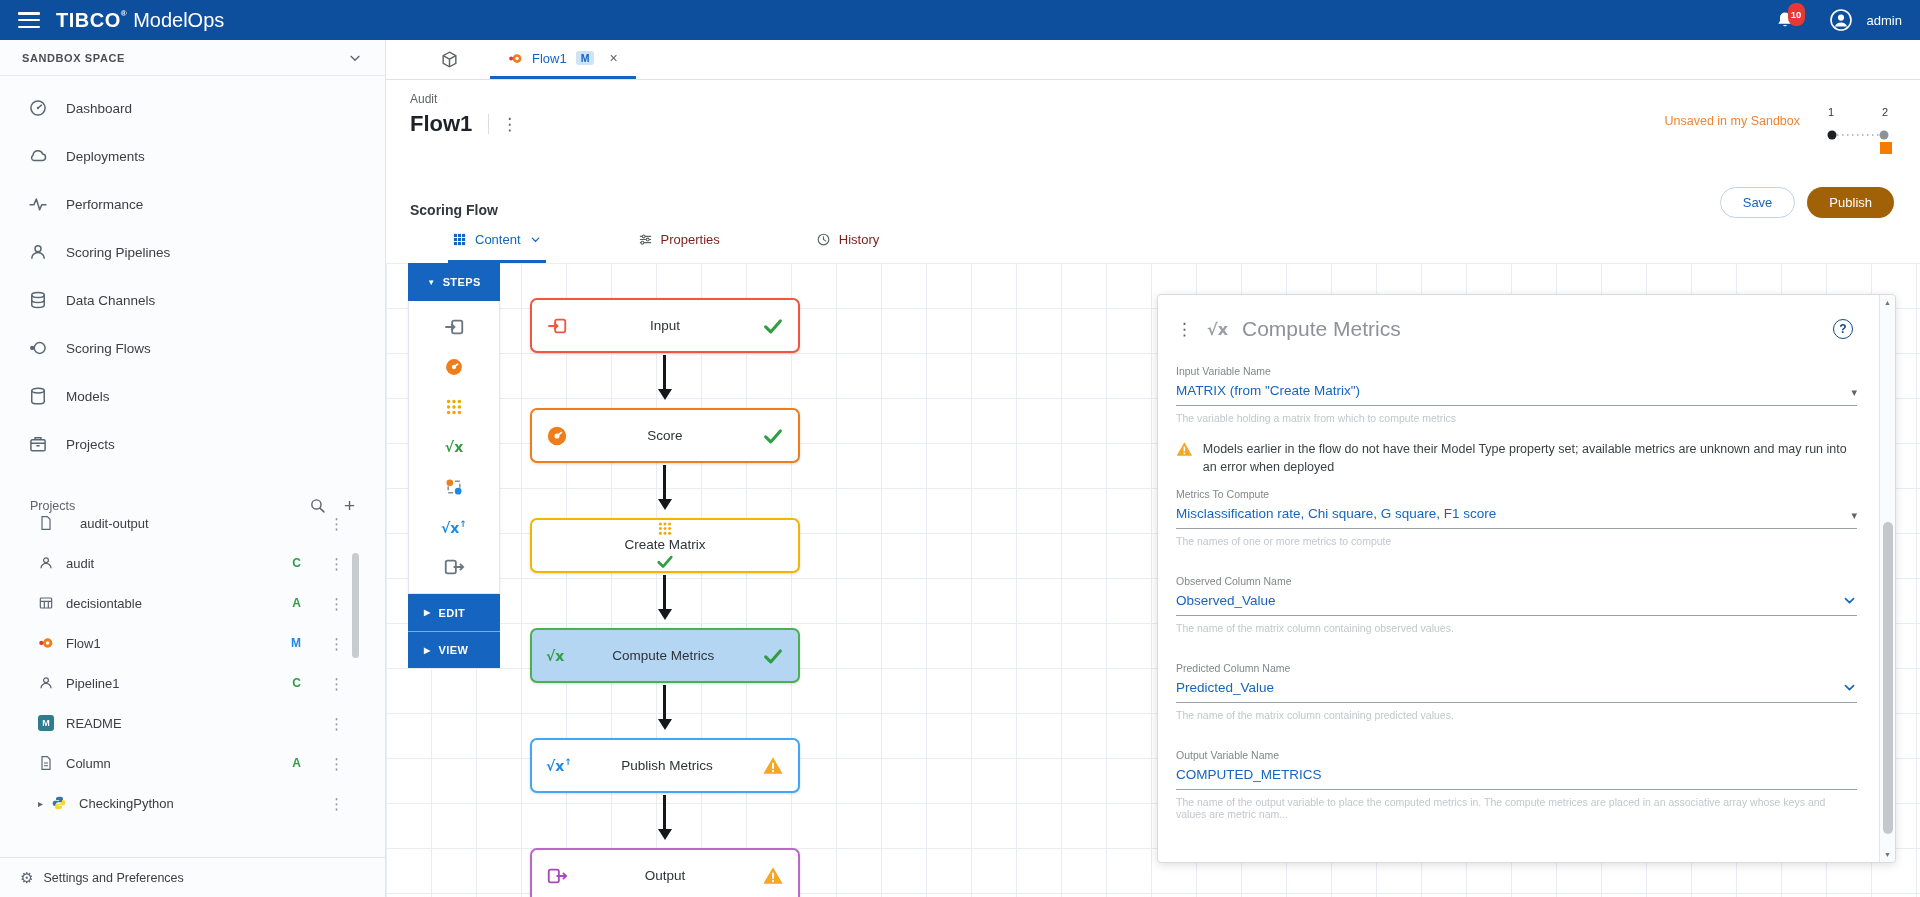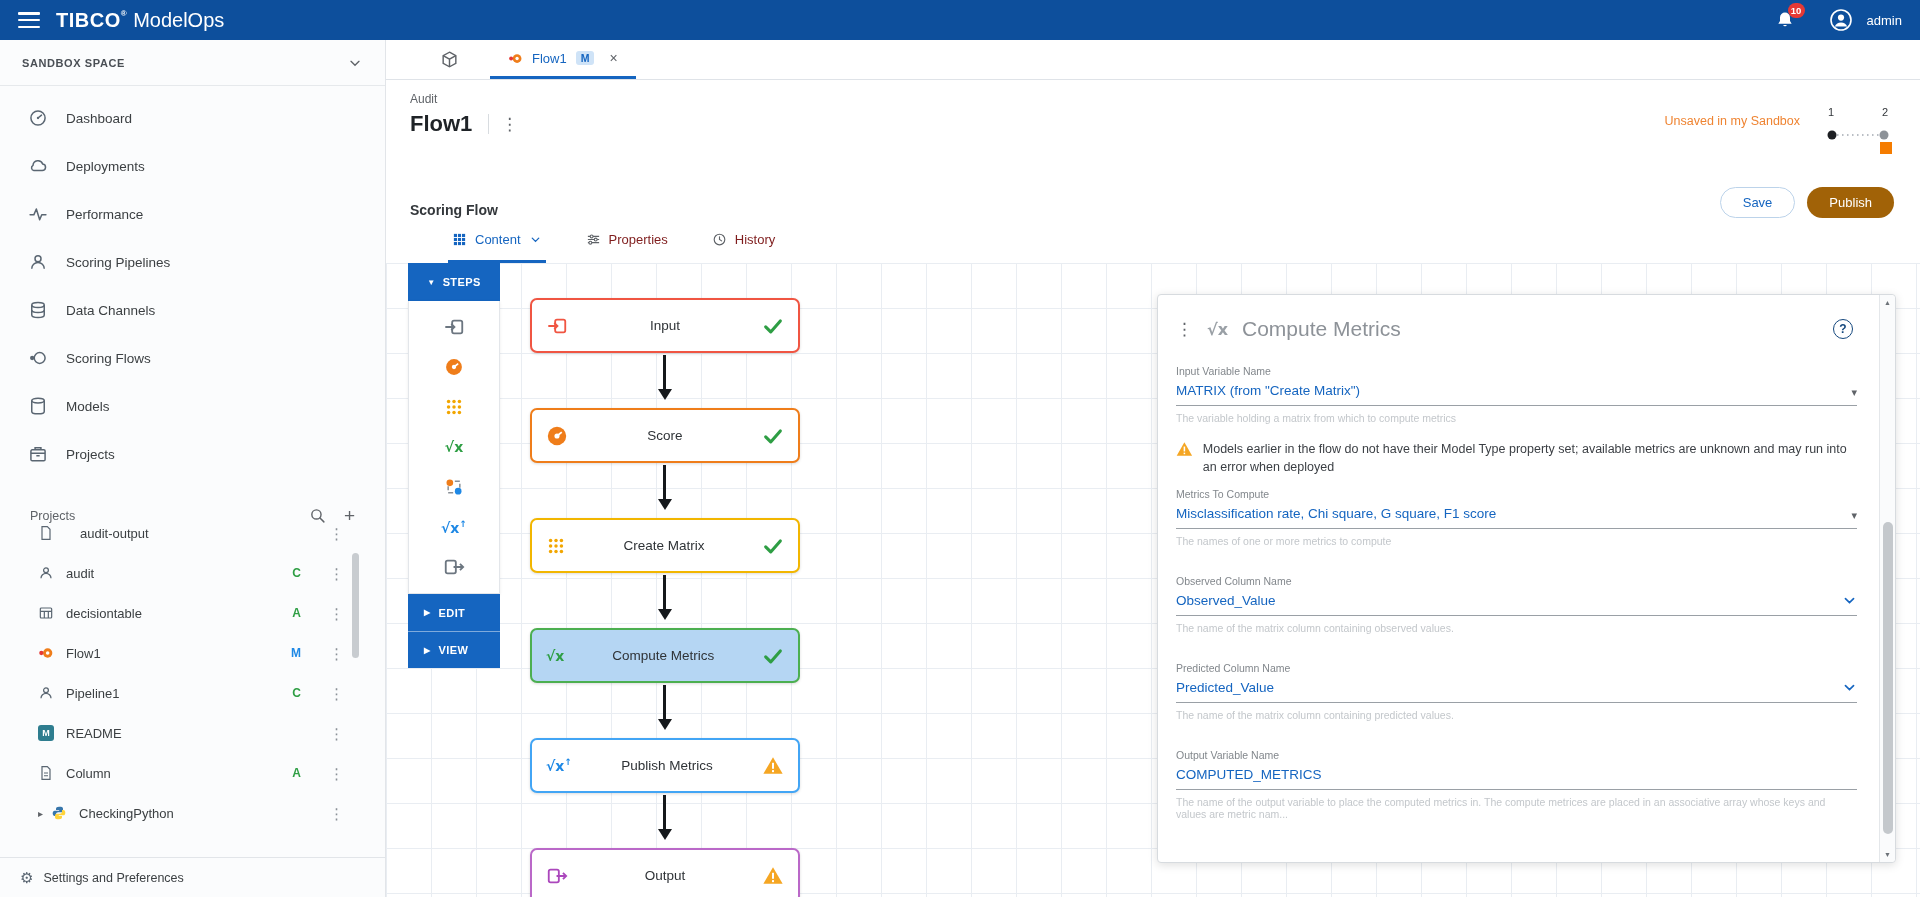--- a/index.html
+++ b/index.html
@@ -7,30 +7,30 @@
 
   
   .topbar { position:absolute; top:0; left:0; width:1920px; height:40px; background:#0d4f9c; display:flex; align-items:center; color:#fff; z-index:50; padding:0 18px; }
   .hamburger { width:22px; height:16px; display:flex; flex-direction:column; justify-content:space-between; cursor:pointer; margin-right:16px; }
   .hamburger span { display:block; height:2.5px; background:#fff; border-radius:1px; }
   .brand { font-size:20px; font-weight:700; letter-spacing:.5px; }
   .brand sup { font-size:8px; vertical-align:top; }
   .product { font-size:20px; font-weight:300; margin-left:6px; }
   .topbar-spacer { flex:1; }
   .bell-wrap { position:relative; margin-right:34px; cursor:pointer; }
-  .badge-count { position:absolute; top:-7px; right:-10px; background:#e53935; color:#fff; font-size:9.5px; font-weight:700; min-width:17px; height:15px; border-radius:8px; display:flex; align-items:center; justify-content:center; padding:0 3px; }
+  .badge-count { position:absolute; top:-7px; right:-10px; background:#e53935; color:#fff; font-size:9.5px; font-weight:700; min-width:17px; height:23px; border-radius:8px; display:flex; align-items:center; justify-content:center; padding:0 3px; }
   .user-wrap { display:flex; align-items:center; gap:14px; cursor:pointer; }
   .username { font-size:13px; }
 
   
   .app { position:absolute; top:40px; left:0; width:1920px; height:857px; display:flex; }
 
   
   .sidebar { width:386px; height:100%; background:#fbfcfd; border-right:1px solid #e2e5e9; display:flex; flex-direction:column; position:relative; }
-  .space-row { height:46px; display:flex; align-items:center; justify-content:space-between; padding:0 22px 0 22px; border-bottom:1px solid #e6e9ec; cursor:pointer; flex:0 0 auto; }
+  .space-row { height:36px; display:flex; align-items:center; justify-content:space-between; padding:0 22px 0 22px; border-bottom:1px solid #e6e9ec; cursor:pointer; flex:0 0 auto; }
   .space-label { font-size:11px; font-weight:700; color:#4a4f55; letter-spacing:.6px; }
   .nav { padding-top:8px; flex:0 0 auto; }
   .nav-item { height:48px; display:flex; align-items:center; gap:18px; padding-left:28px; font-size:13.5px; color:#3c4043; cursor:pointer; }
   .proj-header { margin-top:28px; display:flex; align-items:center; padding:0 30px 0 30px; gap:18px; flex:0 0 auto; }
   .proj-title { font-size:12.5px; color:#5f6368; flex:1; }
   .proj-list { flex:1; overflow:hidden; padding-top:6px; }
   .proj-item { height:40px; display:flex; align-items:center; gap:12px; padding:0 46px 0 38px; font-size:13px; color:#3c4043; cursor:pointer; }
   .proj-item.first { margin-top:-18px;gap:26px; }
   .proj-item .pname { white-space:nowrap; }
   .pbadge { margin-left:auto; font-size:12px; font-weight:700; }
@@ -67,21 +67,21 @@
   .v1 { left:6px; } .v2 { right:6px; }
   .v-square { position:absolute; right:2px; bottom:0; width:12px; height:12px; background:#f57c00; }
 
   .subheader { height:50px; display:flex; align-items:flex-end; justify-content:space-between; padding:0 26px 0 24px; flex:0 0 auto; }
   .type-label { font-size:14px; font-weight:700; color:#33373b; }
   .btn-row { display:flex; gap:12px; }
   .btn { height:31px; border-radius:16px; font-size:13px; display:flex; align-items:center; justify-content:center; padding:0 22px; cursor:pointer; font-family:inherit; }
   .btn-save { background:#fff; border:1px solid #bcd3ea; color:#1565c0; }
   .btn-publish { background:#a16207; border:none; color:#fff; }
 
-  .content-tabs { height:45px; display:flex; align-items:stretch; gap:36px; padding-left:62px; flex:0 0 auto; }
+  .content-tabs { height:45px; display:flex; align-items:stretch; gap:88px; padding-left:62px; flex:0 0 auto; }
   .ctab { display:flex; align-items:center; gap:8px; font-size:13px; color:#7f1d1d; cursor:pointer; border-bottom:3px solid transparent; padding:0 4px; }
   .ctab.active { color:#1565c0; border-bottom-color:#1565c0; }
 
   
   .canvas { flex:1; position:relative; overflow:hidden; background:#fff;
     background-image:linear-gradient(#e9edf2 1px, transparent 1px), linear-gradient(90deg,#e9edf2 1px, transparent 1px);
     background-size:45px 45px; }
 
   .palette { position:absolute; left:22px; top:0; width:92px; display:flex; flex-direction:column; z-index:5; }
   .pal-head { height:38px; background:#1565c0; color:#fff; font-size:11px; font-weight:700; letter-spacing:.4px; display:flex; align-items:center; justify-content:center; gap:7px; cursor:pointer; }
@@ -91,21 +91,21 @@
   .pal-section { height:37px; background:#1565c0; color:#fff; font-size:11px; font-weight:700; letter-spacing:.4px; display:flex; align-items:center; gap:8px; padding-left:16px; cursor:pointer; }
   .pal-section + .pal-section { border-top:1px solid rgba(255,255,255,.45); }
   .sqrtx { font-size:14px; font-weight:700; font-family:"DejaVu Sans",sans-serif; }
   .sqrtx.green { color:#2e9e44; } .sqrtx.blue { color:#1e88e5; }
   .pub-arrow { font-size:9px; vertical-align:super; }
 
   .node { position:absolute; left:144px; width:270px; height:55px; background:#fff; border-radius:7px; display:flex; align-items:center; padding:0 14px; box-shadow:0 1px 3px rgba(0,0,0,.14); cursor:pointer; z-index:4; }
   .node-label { flex:1; text-align:center; font-size:13.5px; color:#2f3337; }
   .n-input  { border:2px solid #f05542; }
   .n-score  { border:2px solid #ef7d1a; }
-  .n-matrix { border:2px solid #f2b600; }
+  .n-matrix { border:2px solid #f2b600;flex-direction:column; }
   .n-compute{ border:2px solid #4caf50; background:#b5d6f3; }
   .n-publish{ border:2px solid #42a5f5; }
   .n-output { border:2px solid #ba68c8; }
 
   .arrow { position:absolute; left:277px; width:3px; background:#15181b; z-index:3; }
   .arrow::after { content:""; position:absolute; left:-5.5px; bottom:-11px; border:7px solid transparent; border-top:11px solid #15181b; }
 
   
   .panel { position:absolute; left:771px; top:31px; width:739px; height:569px; background:#fff; border:1px solid #d7dbdf; border-radius:4px; box-shadow:0 2px 10px rgba(0,0,0,.13); z-index:10; display:flex; }
   .panel-content { flex:1; padding:0 10px 0 16px; overflow:hidden; }

